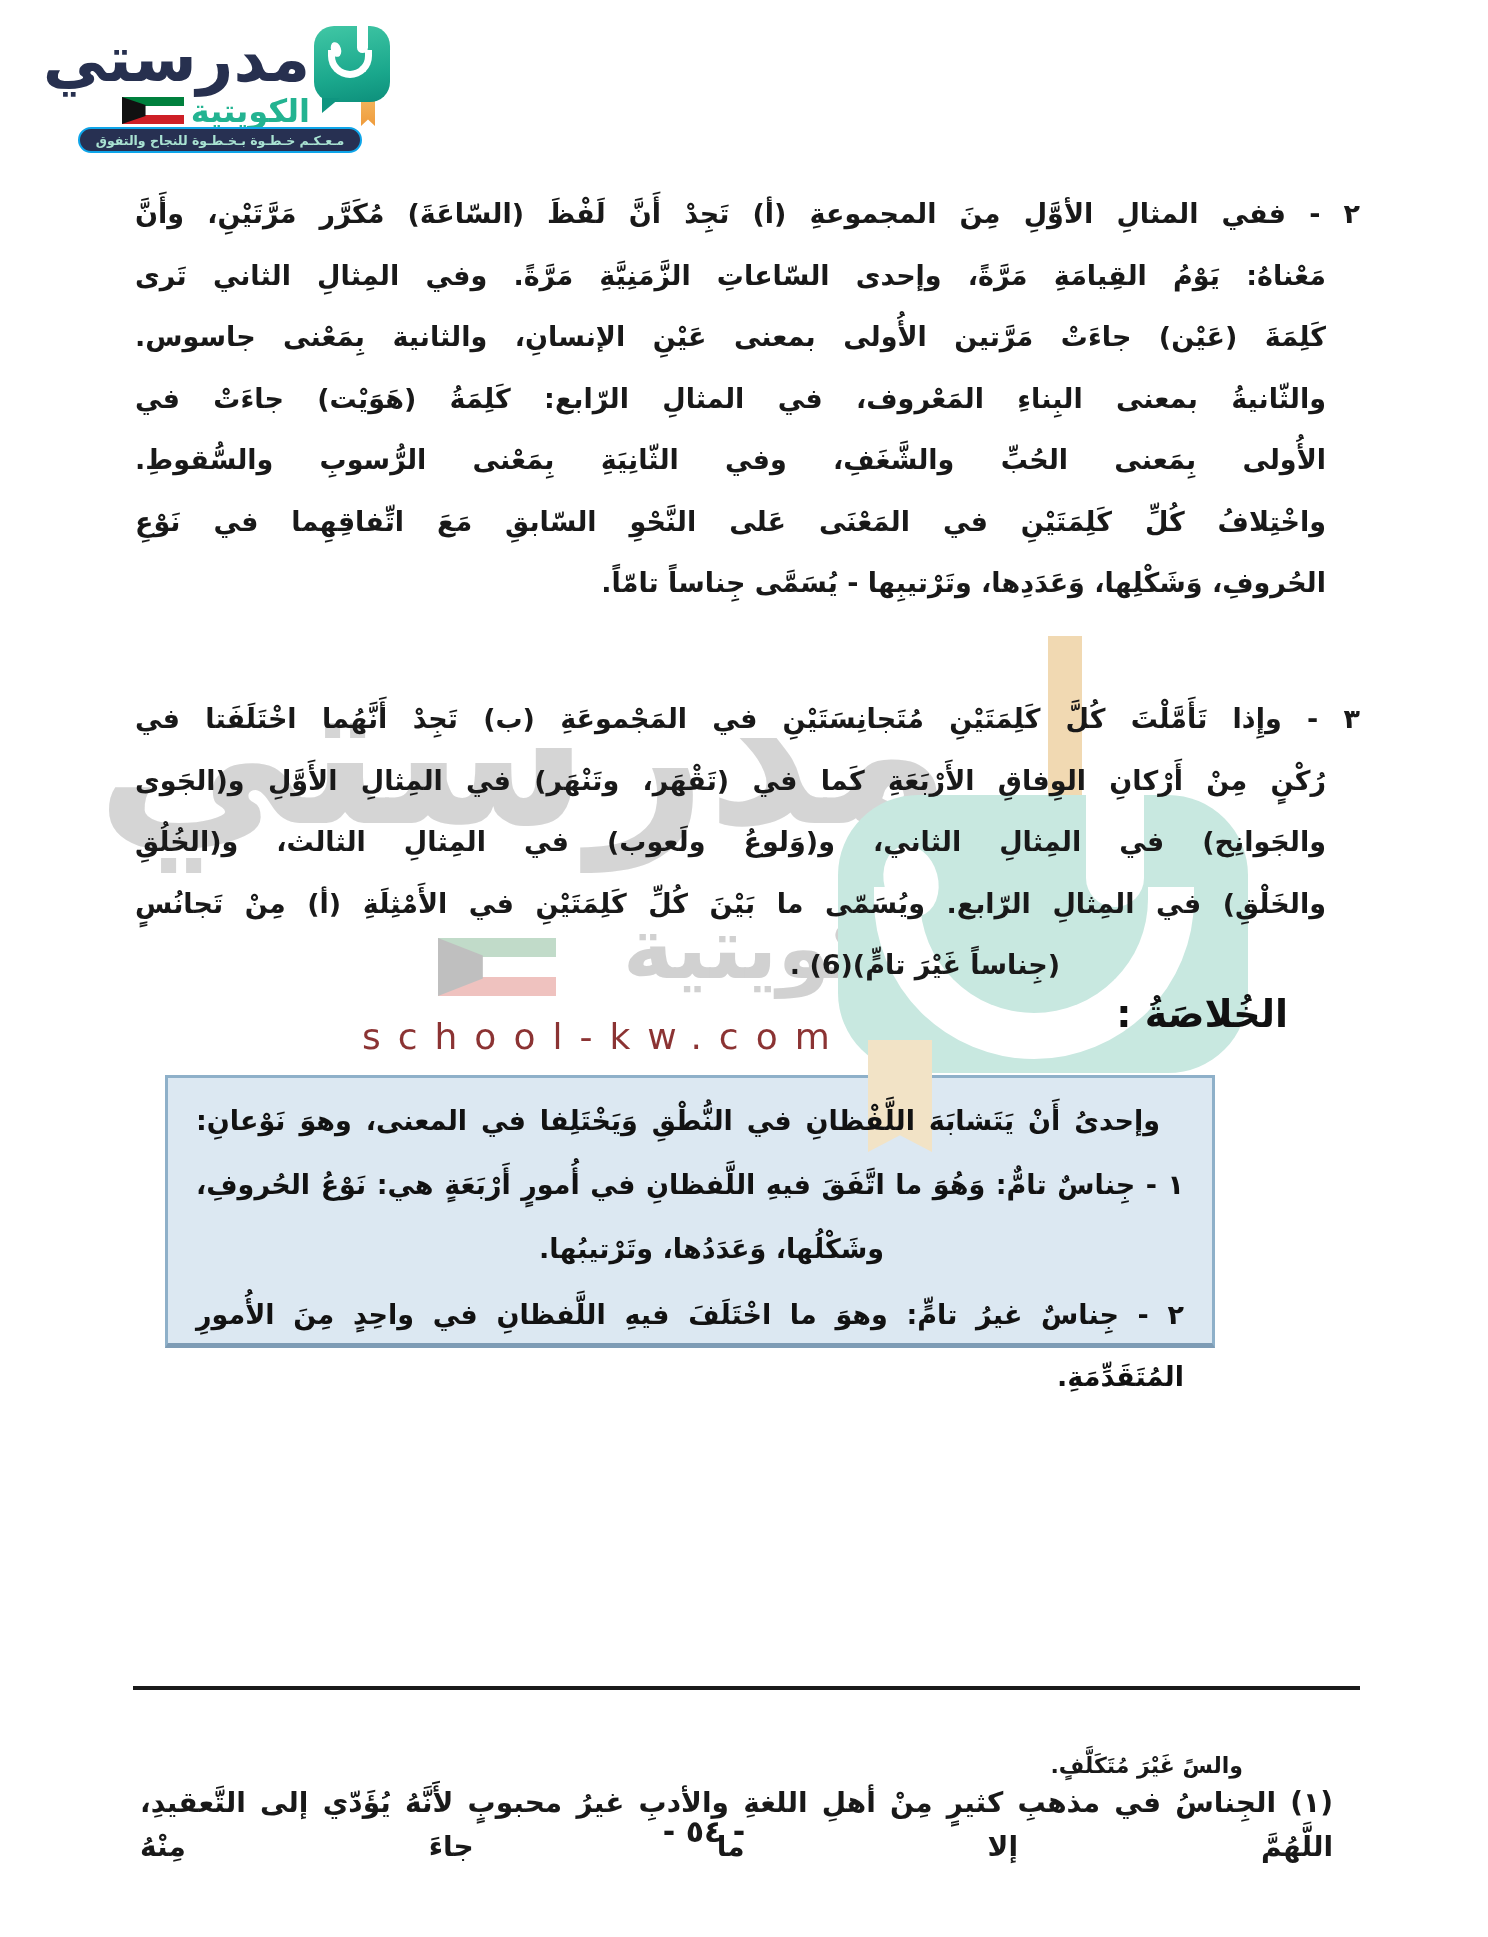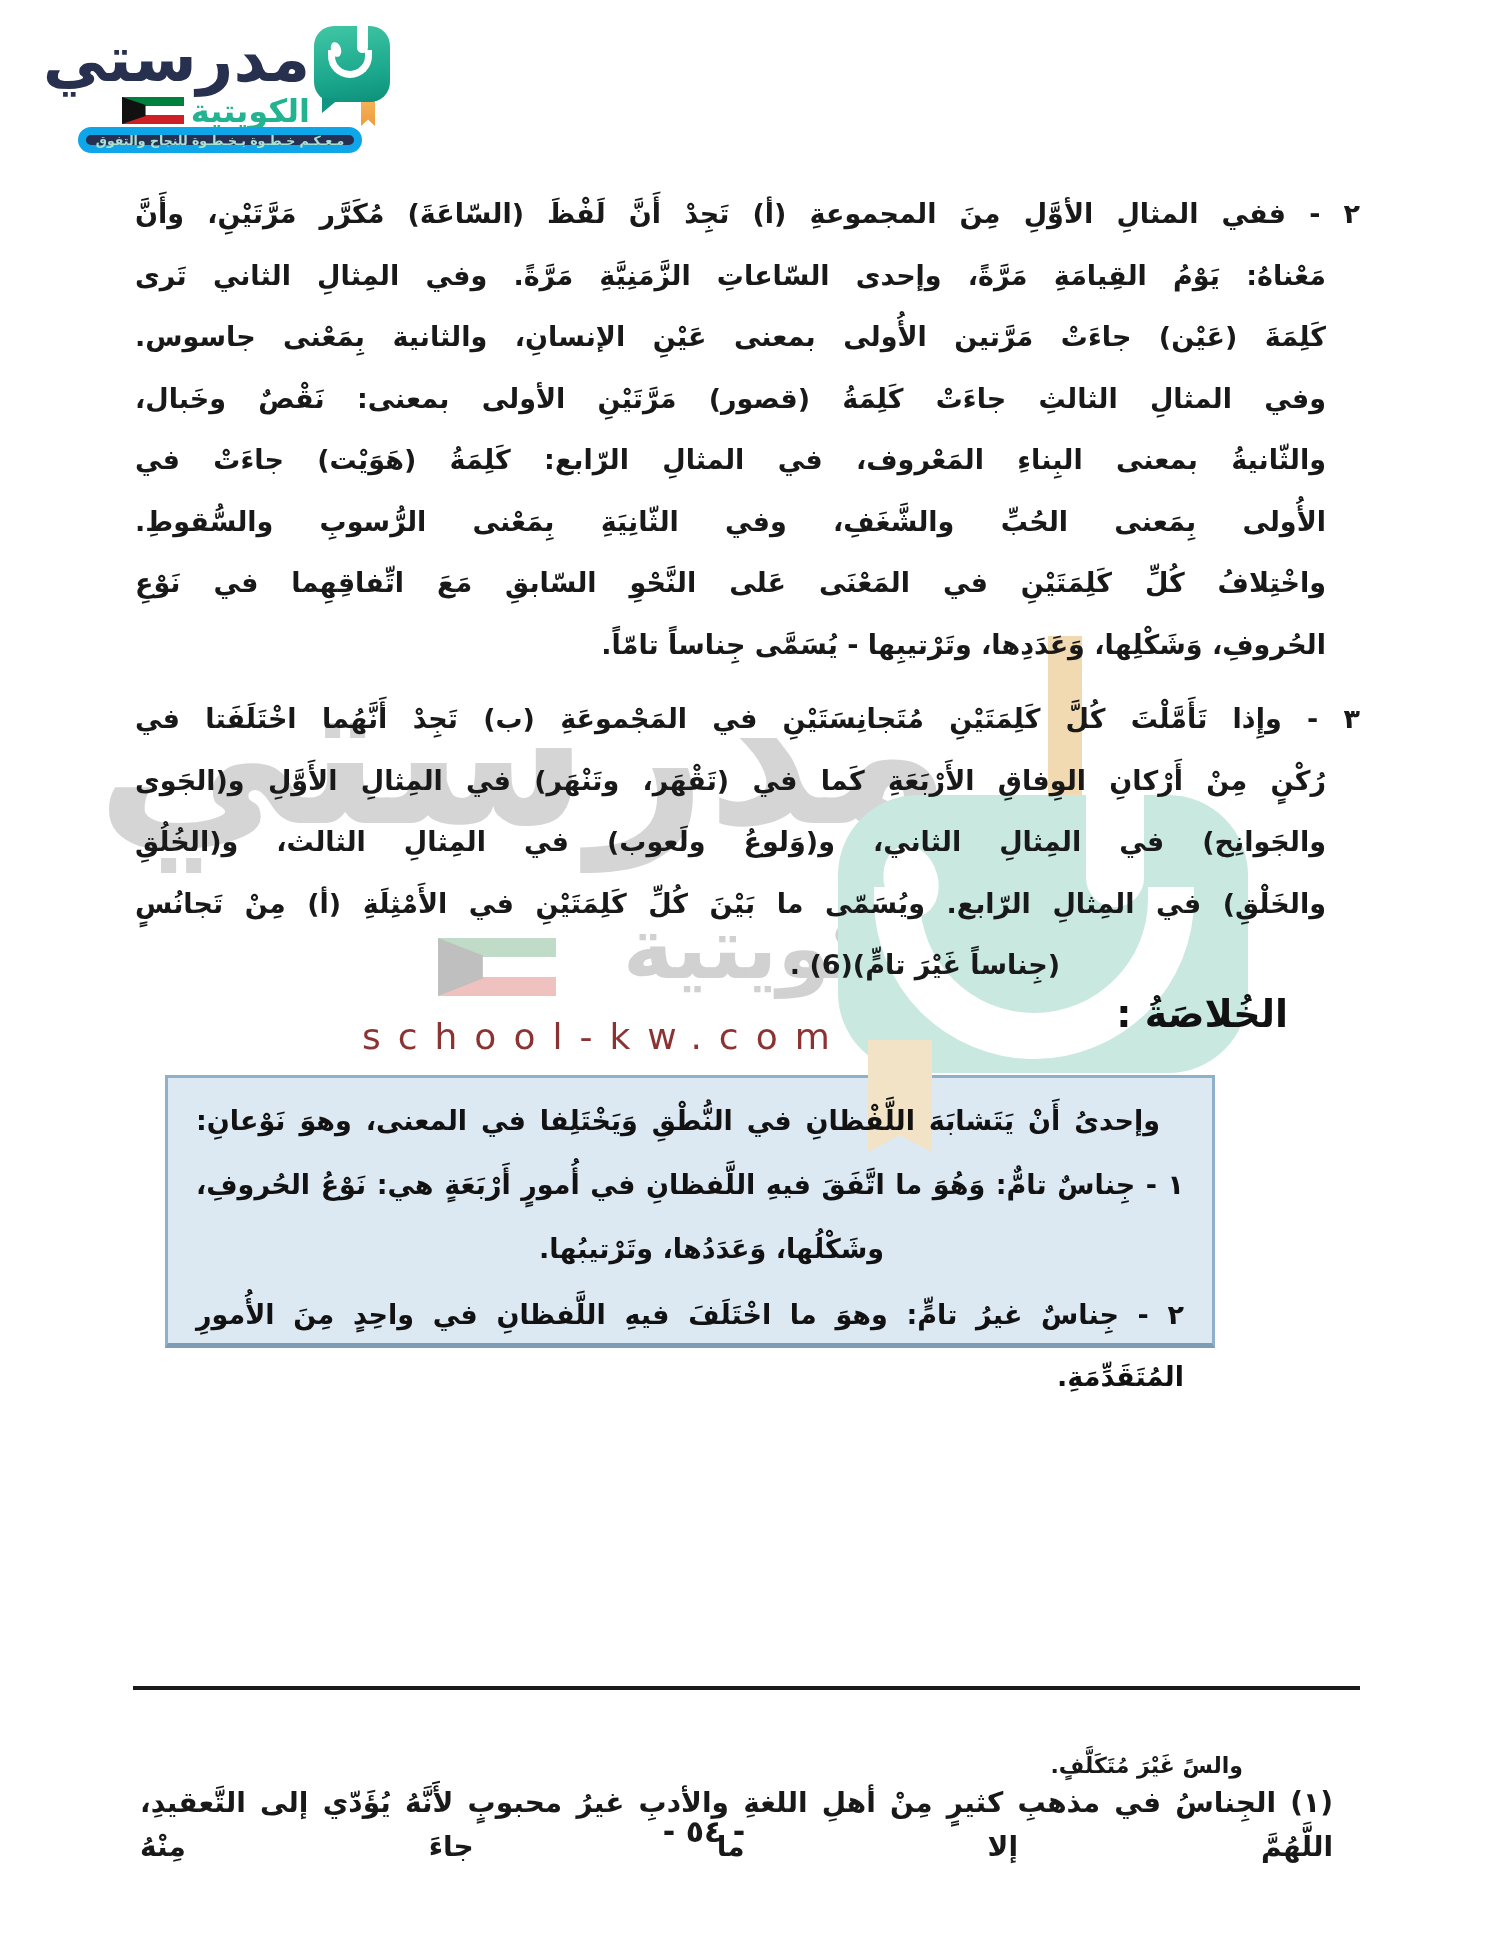--- a/index.html
+++ b/index.html
@@ -37,21 +37,21 @@
     background:linear-gradient(180deg,#f6c16b,#ef9b3c);
     clip-path:polygon(0 0,100% 0,100% 100%,50% 84%,0 100%);}
   .m-eye{position:absolute;left:17px;top:16px;width:10px;height:15px;background:#fff;
     border-radius:50% 50% 50% 50%;transform:rotate(-18deg);}
   .m-bar{position:absolute;left:43px;top:0px;width:11px;height:27px;background:#fff;
     border-radius:0 0 6px 6px;}
   .m-smile{position:absolute;left:14px;top:24px;width:44px;height:28px;
     border:7px solid #fff;border-top:none;border-radius:0 0 32px 32px;box-sizing:border-box;}
 
   .banner{position:absolute;left:78px;top:127px;width:284px;height:26px;
-    background:#273052;border:8px solid #0ea5e9;border-radius:14px;box-sizing:border-box;
+    background:#273052;border:2px solid #0ea5e9;border-radius:14px;box-sizing:border-box;
     display:flex;align-items:center;justify-content:center;}
   .banner span{font-size:12.5px;font-weight:bold;color:#a9e2d2;direction:rtl;white-space:nowrap;
     letter-spacing:.5px;}
 
   
   .wm-title{right:536px;top:640px;font-size:205px;font-weight:bold;color:#c8c8c8;
     direction:rtl;line-height:1.1;opacity:.75;white-space:nowrap;}
   .wm-sub{right:545px;top:898px;font-size:86px;font-weight:bold;color:#c6c6c6;
     direction:rtl;opacity:.8;white-space:nowrap;}
   .wm-flag{left:438px;top:938px;width:118px;height:58px;opacity:.55;}
@@ -153,21 +153,20 @@
     <div class="m-smile"></div>
   </div>
   <div class="txt banner">
     <span lang="ar">مـعـكـم خـطـوة بـخـطـوة للنجاح والتفوق</span>
   </div>
 
   <div class="txt col p2" lang="ar">
     <div class="ln j">٢ - ففي المثالِ الأوَّلِ مِنَ المجموعةِ (أ) تَجِدْ أَنَّ لَفْظَ (السّاعَةَ) مُكَرَّر مَرَّتَيْنِ، وأَنَّ</div>
     <div class="ln j ind">مَعْناهُ: يَوْمُ القِيامَةِ مَرَّةً، وإحدى السّاعاتِ الزَّمَنِيَّةِ مَرَّةً. وفي المِثالِ الثاني تَرى</div>
     <div class="ln j ind">كَلِمَةَ (عَيْن) جاءَتْ مَرَّتين الأُولى بمعنى عَيْنِ الإنسانِ، والثانية بِمَعْنى جاسوس.</div>
-    <div class="ln j ind">وفي المثالِ الثالثِ جاءَتْ كَلِمَةُ (قصور) مَرَّتَيْنِ الأولى بمعنى: نَقْصٌ وخَبال،</div>
     <div class="ln j ind">والثّانيةُ بمعنى البِناءِ المَعْروف، في المثالِ الرّابع: كَلِمَةُ (هَوَيْت) جاءَتْ في</div>
     <div class="ln j ind">الأُولى بِمَعنى الحُبِّ والشَّغَفِ، وفي الثّانِيَةِ بِمَعْنى الرُّسوبِ والسُّقوطِ.</div>
     <div class="ln j ind">واخْتِلافُ كُلِّ كَلِمَتَيْنِ في المَعْنَى عَلى النَّحْوِ السّابقِ مَعَ اتِّفاقِهِما في نَوْعِ</div>
     <div class="ln ind">الحُروفِ، وَشَكْلِها، وَعَدَدِها، وتَرْتيبِها - يُسَمَّى جِناساً تامّاً.</div>
   </div>
 
   <div class="txt col p3" lang="ar">
     <div class="ln j">٣ - وإِذا تَأَمَّلْتَ كُلَّ كَلِمَتَيْنِ مُتَجانِسَتَيْنِ في المَجْموعَةِ (ب) تَجِدْ أَنَّهُما اخْتَلَفَتا في</div>
     <div class="ln j ind">رُكْنٍ مِنْ أَرْكانِ الوِفاقِ الأَرْبَعَةِ كَما في (تَقْهَر، وتَنْهَر) في المِثالِ الأَوَّلِ و(الجَوى</div>
     <div class="ln j ind">والجَوانِح) في المِثالِ الثاني، و(وَلوعُ ولَعوب) في المِثالِ الثالث، و(الخُلُقِ</div>

